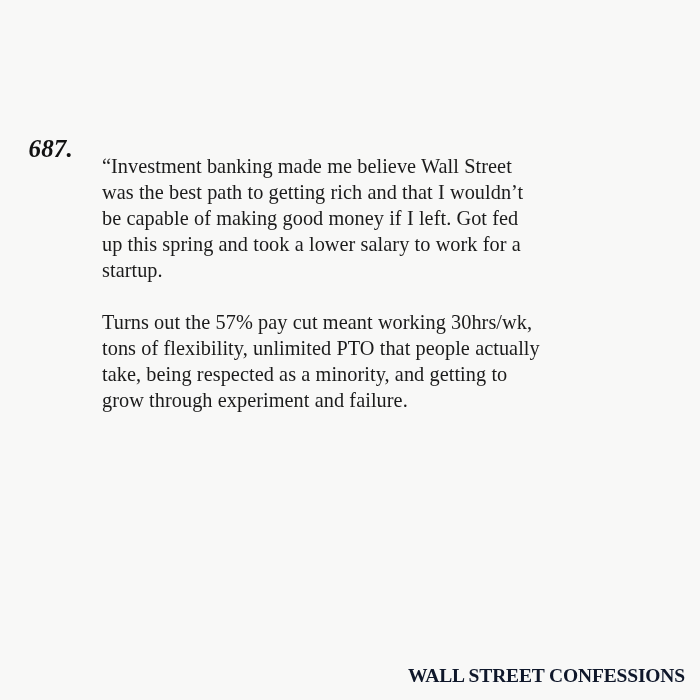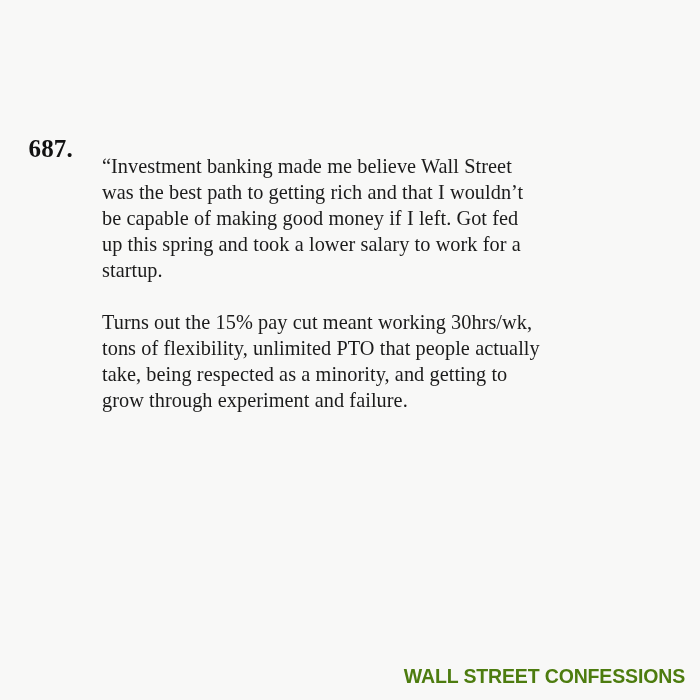--- a/index.html
+++ b/index.html
@@ -38,20 +38,21 @@
     text-align: right;
     padding-right: 12px;
     box-sizing: border-box;
     font-family: "Liberation Serif", "DejaVu Serif", serif;
     font-weight: 700;
     font-size: 25px;
     line-height: 26px;
     letter-spacing: 0.2px;
     color: #121212;
     white-space: nowrap;
+    font-style: italic;
   }
 
   .confession-body {
     width: 472px;
     flex: 0 0 472px;
     font-size: 20.3px;
     line-height: 26px;
     color: #1b1b1b;
     letter-spacing: 0.05px;
   }
@@ -66,40 +67,40 @@
 
   .confession-body p + p {
     margin-top: 26px;
   }
 
   
   .brand {
     position: absolute;
     right: 15px;
     bottom: 14px;
-    font-family: Liberation Sans, sans-serif;
+    font-family: Liberation Serif, serif;
     font-weight: 700;
     font-size: 19.5px;
     line-height: 20px;
     letter-spacing: -0.15px;
-    color: #4d7c0f;
+    color: #0f172a;
     white-space: nowrap;
   }
 </style>
 </head>
 <body>
 
 <div class="post-card">
 
   <div class="confession">
 
     <div class="entry-number">687.</div>
 
     <div class="confession-body">
       <p>“Investment banking made me believe Wall Street was the best path to getting rich and that I wouldn’t be capable of making good money if I left. Got fed up this spring and took a lower salary to work for a startup.</p>
-      <p>Turns out the 15% pay cut meant working 30hrs/wk, tons of flexibility, unlimited PTO that people actually take, being respected as a minority, and getting to grow through experiment and failure.</p>
+      <p>Turns out the 57% pay cut meant working 30hrs/wk, tons of flexibility, unlimited PTO that people actually take, being respected as a minority, and getting to grow through experiment and failure.</p>
     </div>
 
   </div>
 
   <div class="brand">WALL STREET CONFESSIONS</div>
 
 </div>
 
 </body></html>

